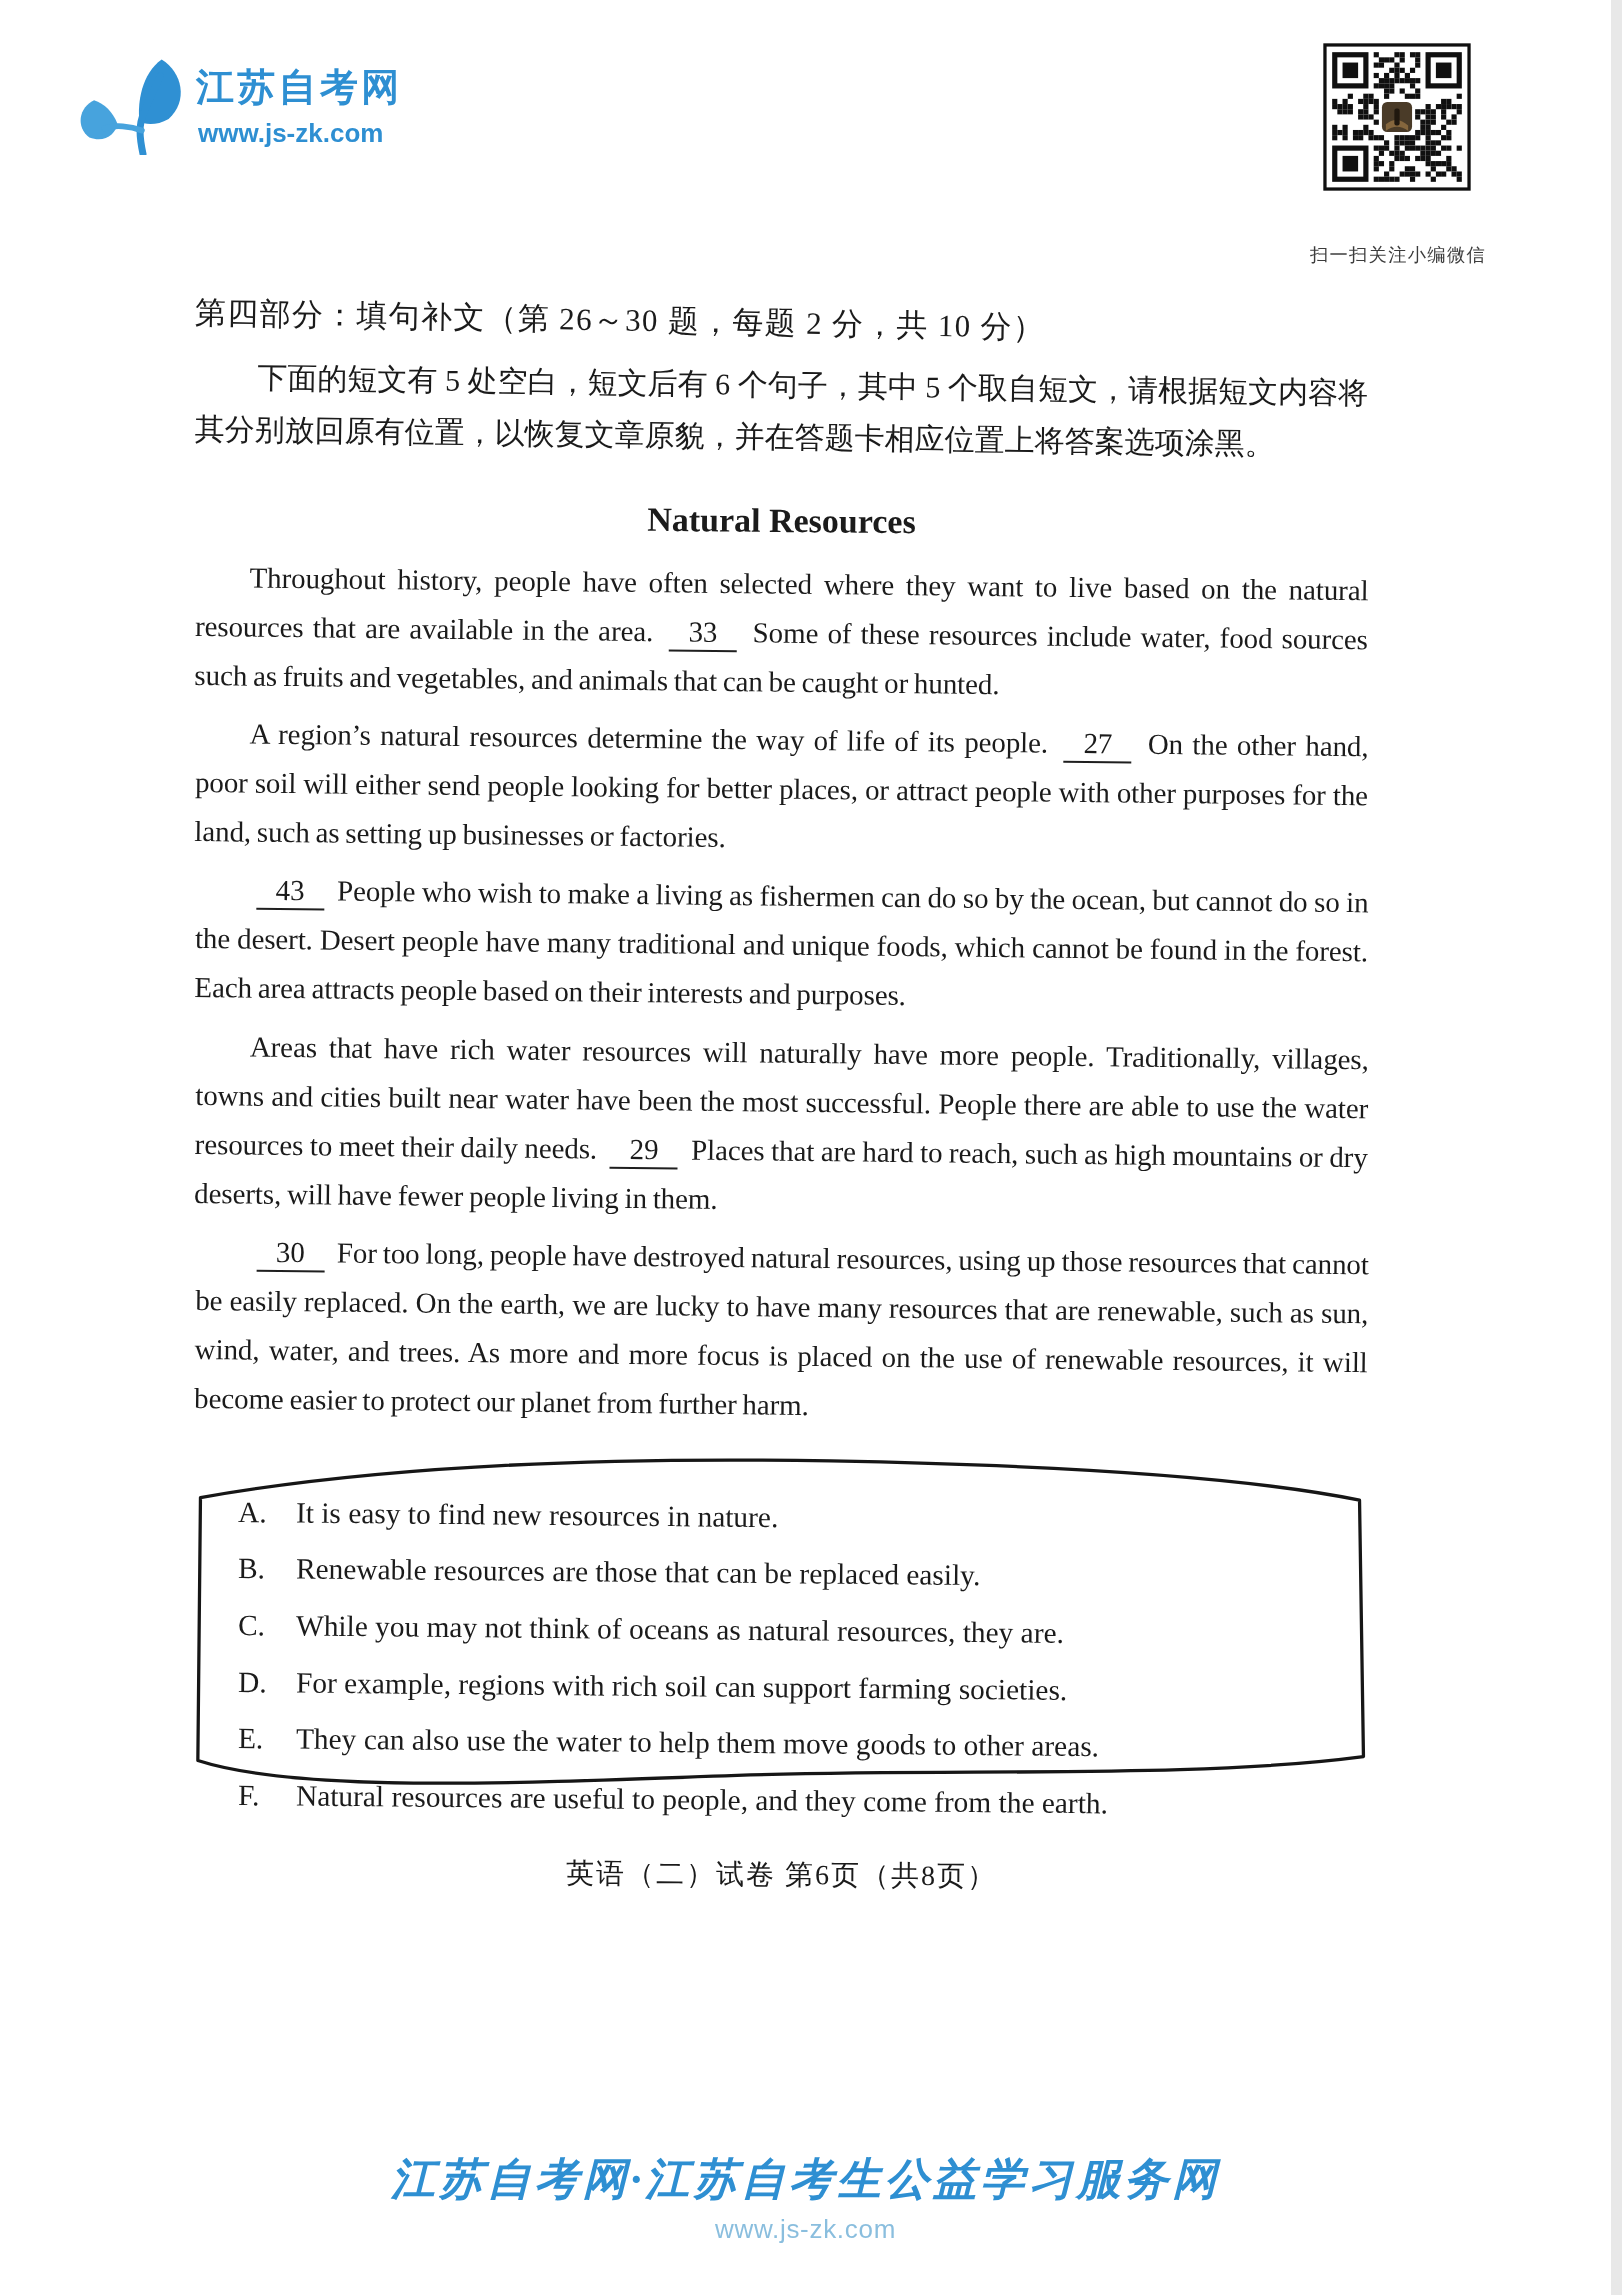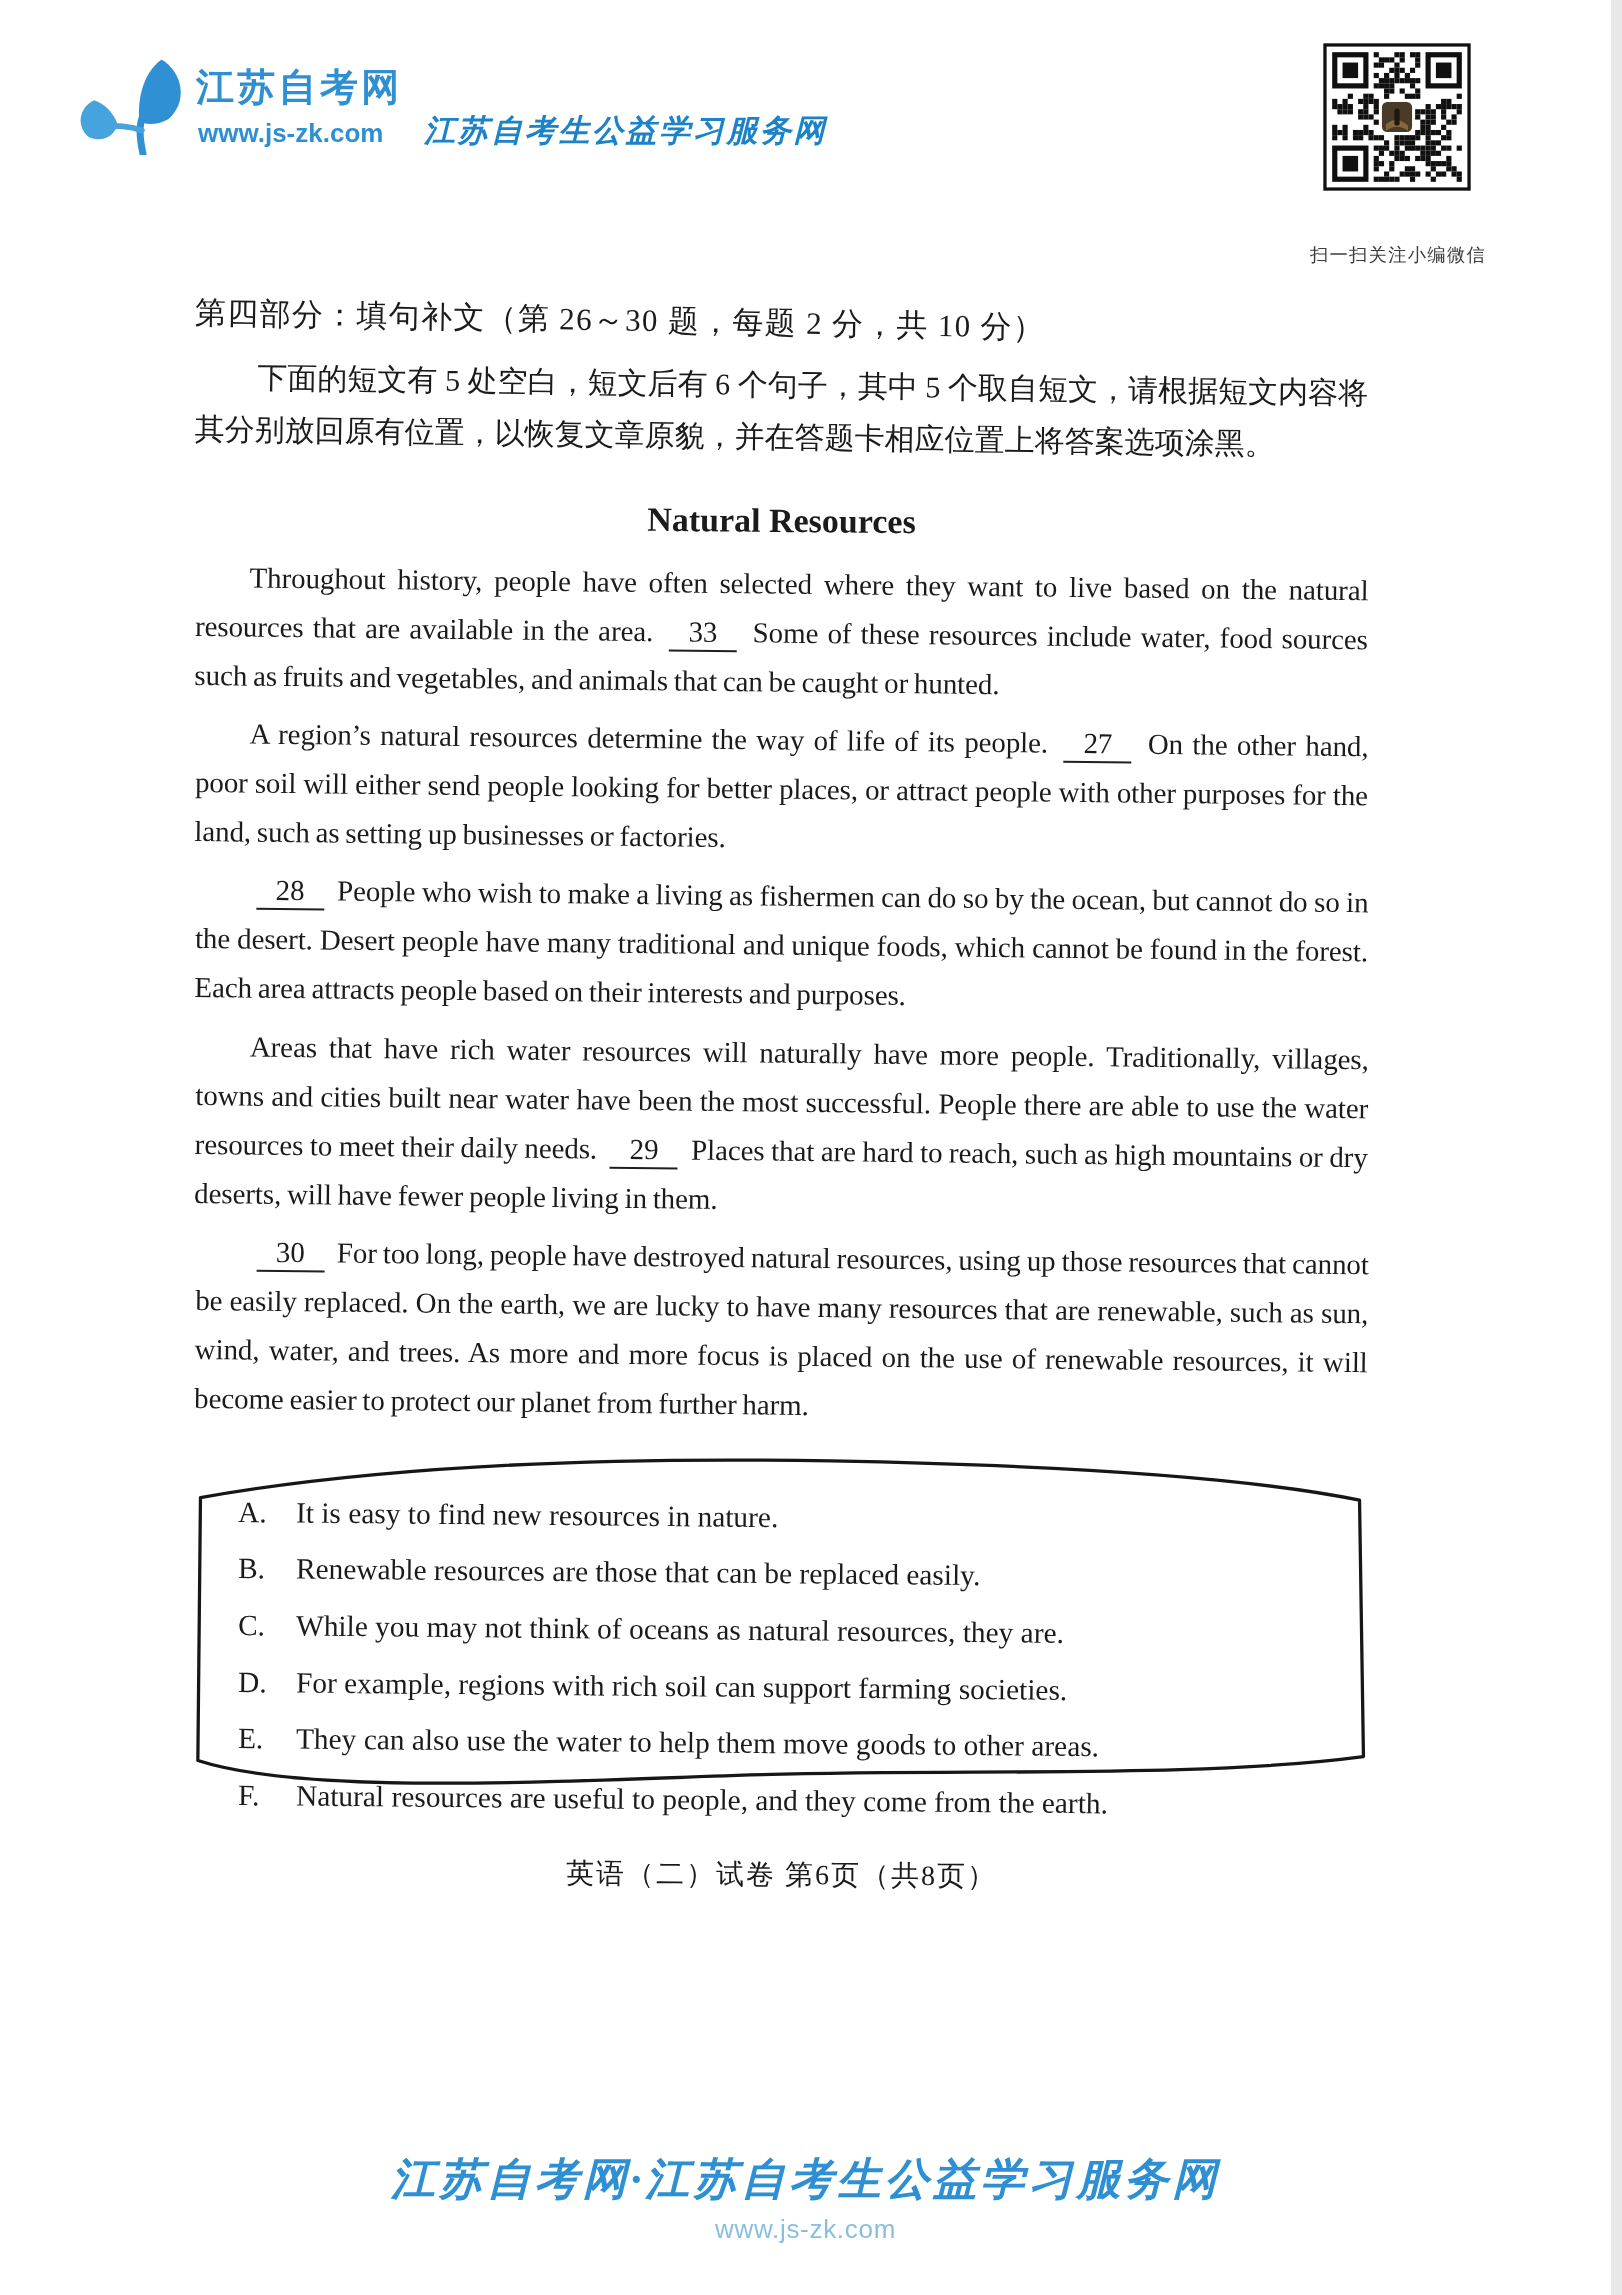--- a/index.html
+++ b/index.html
@@ -88,21 +88,20 @@
 <div class="page">
 
   <svg class="logo-icon" viewBox="0 0 200 170">
     <path d="M150 6 C186 28 196 78 162 108 C142 120 120 118 112 112 C108 80 116 30 150 6 Z" fill="#2f90d3"></path>
     <path d="M34 76 C8 88 2 122 26 140 C52 150 72 134 74 116 C66 96 52 82 34 76 Z" fill="#47a3dd"></path>
     <path d="M118 168 C112 140 110 118 120 96 C130 72 140 52 148 34" stroke="#2f90d3" stroke-width="12" fill="none" stroke-linecap="round"></path>
     <path d="M116 128 C96 120 70 118 52 124" stroke="#47a3dd" stroke-width="10" fill="none" stroke-linecap="round"></path>
   </svg>
   <div class="site-name">江苏自考网</div>
   <div class="site-url">www.js-zk.com</div>
-  <div class="tagline">江苏自考生公益学习服务网</div>
 
   <div class="qr">
     <svg id="qr-svg" width="148" height="148" viewBox="0 0 226 226">
         <rect x="77.4" y="14.0" width="7.9" height="7.9" fill="#101010"></rect>
         <rect x="109.0" y="14.0" width="7.9" height="7.9" fill="#101010"></rect>
         <rect x="117.0" y="14.0" width="7.9" height="7.9" fill="#101010"></rect>
         <rect x="132.8" y="14.0" width="7.9" height="7.9" fill="#101010"></rect>
         <rect x="140.7" y="14.0" width="7.9" height="7.9" fill="#101010"></rect>
         <rect x="85.3" y="21.9" width="7.9" height="7.9" fill="#101010"></rect>
         <rect x="93.2" y="21.9" width="7.9" height="7.9" fill="#101010"></rect>
@@ -317,21 +316,21 @@
   <div class="content">
 
     <div class="section-heading">第四部分：填句补文（第 26～30 题，每题 2 分，共 10 分）</div>
 
     <div class="instructions">下面的短文有 5 处空白，短文后有 6 个句子，其中 5 个取自短文，请根据短文内容将其分别放回原有位置，以恢复文章原貌，并在答题卡相应位置上将答案选项涂黑。</div>
 
     <div class="passage-title">Natural Resources</div>
 
     <div class="para first">Throughout history, people have often selected where they want to live based on the natural resources that are available in the area. <span class="blank">33</span> Some of these resources include water, food sources such as fruits and vegetables, and animals that can be caught or hunted.</div>
     <div class="para">A region’s natural resources determine the way of life of its people. <span class="blank">27</span> On the other hand, poor soil will either send people looking for better places, or attract people with other purposes for the land, such as setting up businesses or factories.</div>
-    <div class="para"><span class="blank">28</span> People who wish to make a living as fishermen can do so by the ocean, but cannot do so in the desert. Desert people have many traditional and unique foods, which cannot be found in the forest. Each area attracts people based on their interests and purposes.</div>
+    <div class="para"><span class="blank">43</span> People who wish to make a living as fishermen can do so by the ocean, but cannot do so in the desert. Desert people have many traditional and unique foods, which cannot be found in the forest. Each area attracts people based on their interests and purposes.</div>
     <div class="para">Areas that have rich water resources will naturally have more people. Traditionally, villages, towns and cities built near water have been the most successful. People there are able to use the water resources to meet their daily needs. <span class="blank">29</span> Places that are hard to reach, such as high mountains or dry deserts, will have fewer people living in them.</div>
     <div class="para"><span class="blank">30</span> For too long, people have destroyed natural resources, using up those resources that cannot be easily replaced. On the earth, we are lucky to have many resources that are renewable, such as sun, wind, water, and trees. As more and more focus is placed on the use of renewable resources, it will become easier to protect our planet from further harm.</div>
 
     <div class="options-box">
       <svg class="box-outline" viewBox="0 0 1804 556">
         <path d="M 16 74 C 300 24 640 12 980 18 C 1290 24 1602 40 1788 78 L 1794 470 C 1520 506 1150 486 800 500 C 480 512 160 524 12 476 Z" fill="none" stroke="#161616" stroke-width="5" stroke-linejoin="round"></path>
       </svg>
       <div class="opt-row">
         <span class="opt-letter">A.</span>
         <span class="opt-text">It is easy to find new resources in nature.</span>

